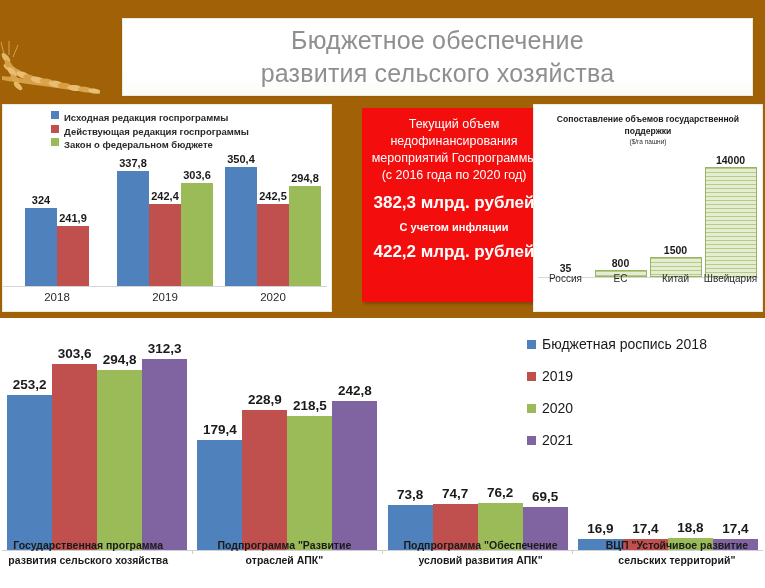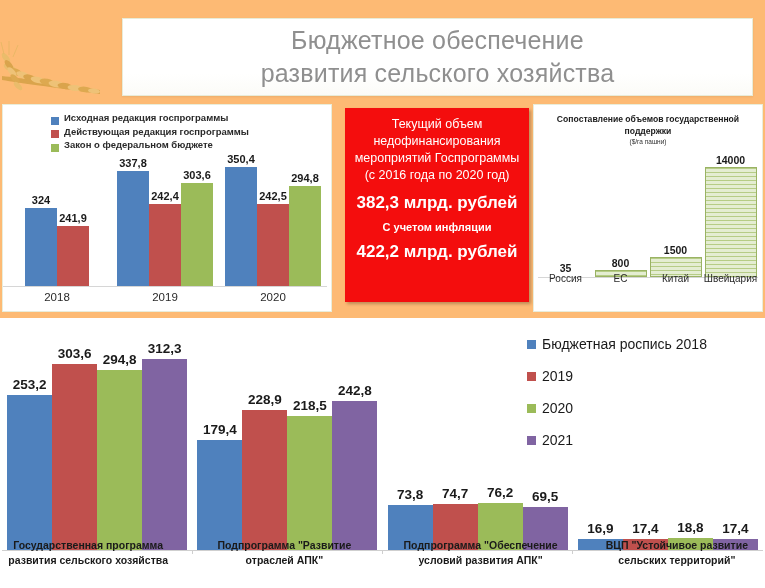--- a/index.html
+++ b/index.html
@@ -6,21 +6,21 @@
     margin: 0; padding: 0;
     background: #ffffff;
   }
   body {
     width: 765px; height: 588px;
     position: relative;
     overflow: hidden;
     font-family: "Liberation Sans", sans-serif;
     color: #1a1a1a;
   }
-  .slide { position: absolute; inset: 0; background:#fdba74; }
+  .slide { position: absolute; inset: 0; background:#a16207; }
 
   
   .wheat-deco {
     position: absolute; left: 0; top: 28px;
     width: 120px; height: 72px;
     pointer-events: none;
   }
 
   
   .title-box {
@@ -49,21 +49,21 @@
     background: #fff;
     box-sizing: border-box;
   }
 
   
   #left-chart { left: 2px; top: 104px; width: 330px; height: 208px; }
   .lc-legend {
     position: absolute; left: 48px; top: 6px;
     font-size: 9.5px; font-weight: bold; color: #2a2a2a; line-height: 13.5px;
   }
-  .lc-legend .li { display: flex; align-items: flex-end; gap: 5px; }
+  .lc-legend .li { display: flex; align-items: flex-start; gap: 5px; }
   .sw { width: 8px; height: 8px; display: inline-block; flex: 0 0 auto; }
 
   .lc-plot { position: absolute; left: 0; top: 52px; right: 4px; height: 129px; }
   .lc-groups { position:absolute; inset:0; display: flex; }
   .lc-grp { flex: 1; position: relative; display: flex; align-items: flex-end;
             justify-content: center; gap: 0px; }
   .lc-bar { width: 32px; position: relative; }
   .lc-bar .vlabel {
     position: absolute; bottom: 100%; left: 50%; transform: translateX(-50%);
     margin-bottom: 2px; font-size: 11px; font-weight: bold; color: #1a1a1a;
@@ -74,21 +74,21 @@
     background: #d6d6d6;
   }
   .lc-cats {
     position: absolute; left: 0; right: 4px; top: 186px; height: 20px; display: flex;
   }
   .lc-cat { flex:1; text-align:center; font-size: 11.5px; color:#2a2a2a; }
 
   
   #red-panel {
     position: absolute;
-    left: 345px; top: 108px; width: 184px; height: 194px;
+    left: 362px; top: 108px; width: 184px; height: 194px;
     background: #f40d0d;
     box-shadow: 2px 2px 3px rgba(0,0,0,0.25);
     color: #fff; text-align: center;
     padding: 8px 7px 0 7px; box-sizing: border-box;
   }
   .rp-top { font-size: 12.5px; line-height: 17px; }
   .rp-big { font-size: 17px; font-weight: bold; margin-top: 9px; }
   .rp-mid { font-size: 11px; font-weight: bold; margin-top: 8px; }
   .rp-big2 { font-size: 17px; font-weight: bold; margin-top: 9px; }
 

